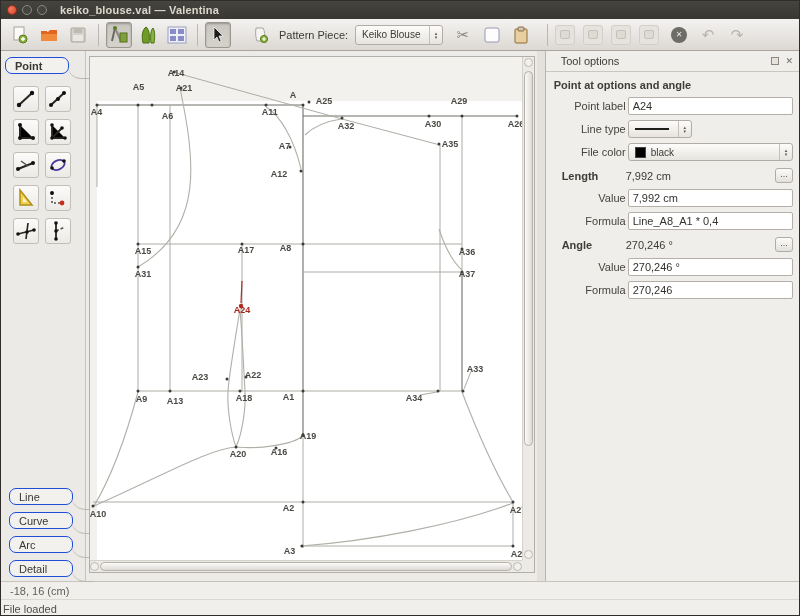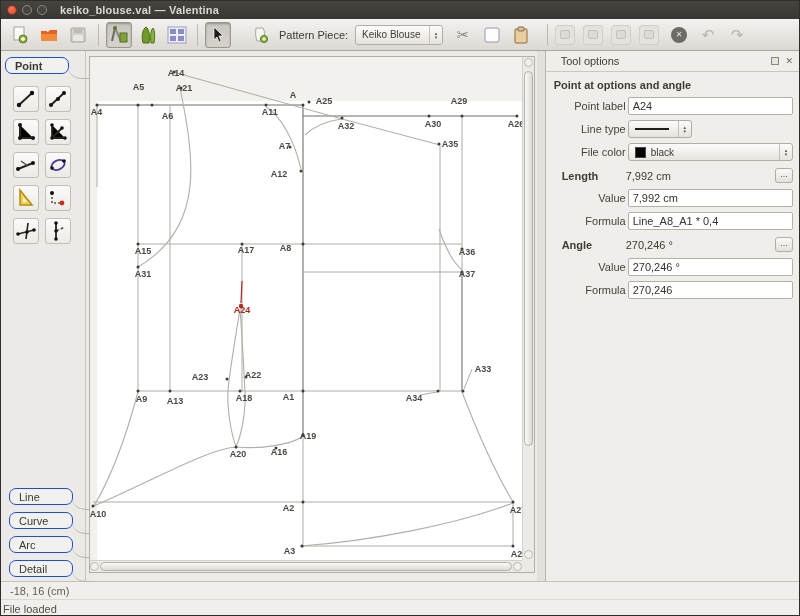--- a/index.html
+++ b/index.html
@@ -412,21 +412,21 @@
           <span class="ptlabel" style="left: 102px; top: 315px;">A23</span>
           <span class="ptlabel sel" style="left: 144px; top: 248px;">A24</span>
           <span class="ptlabel" style="left: 215px; top: 39px; margin-left: 11px;">A25</span>
           <span class="ptlabel" style="left: 418px; top: 62px;">A26</span>
           <span class="ptlabel" style="left: 420px; top: 448px;">A27</span>
           <span class="ptlabel" style="left: 421px; top: 492px;">A28</span>
           <span class="ptlabel" style="left: 361px; top: 39px;">A29</span>
           <span class="ptlabel" style="left: 335px; top: 62px;">A30</span>
           <span class="ptlabel" style="left: 45px; top: 212px;">A31</span>
           <span class="ptlabel" style="left: 248px; top: 64px;">A32</span>
-          <span class="ptlabel" style="left: 377px; top: 307px; margin-left: 8px;">A33</span>
+          <span class="ptlabel" style="left: 377px; top: 307px;">A33</span>
           <span class="ptlabel" style="left: 316px; top: 336px;">A34</span>
           <span class="ptlabel" style="left: 352px; top: 82px;">A35</span>
           <span class="ptlabel" style="left: 369px; top: 190px;">A36</span>
           <span class="ptlabel" style="left: 369px; top: 212px;">A37</span>
         </div>
       <div class="hscroll">
         <div class="thumb"></div>
         <span class="sbtn" style="left:0;top:1px"></span>
         <span class="sbtn" style="right:0;top:1px"></span>
       </div>

